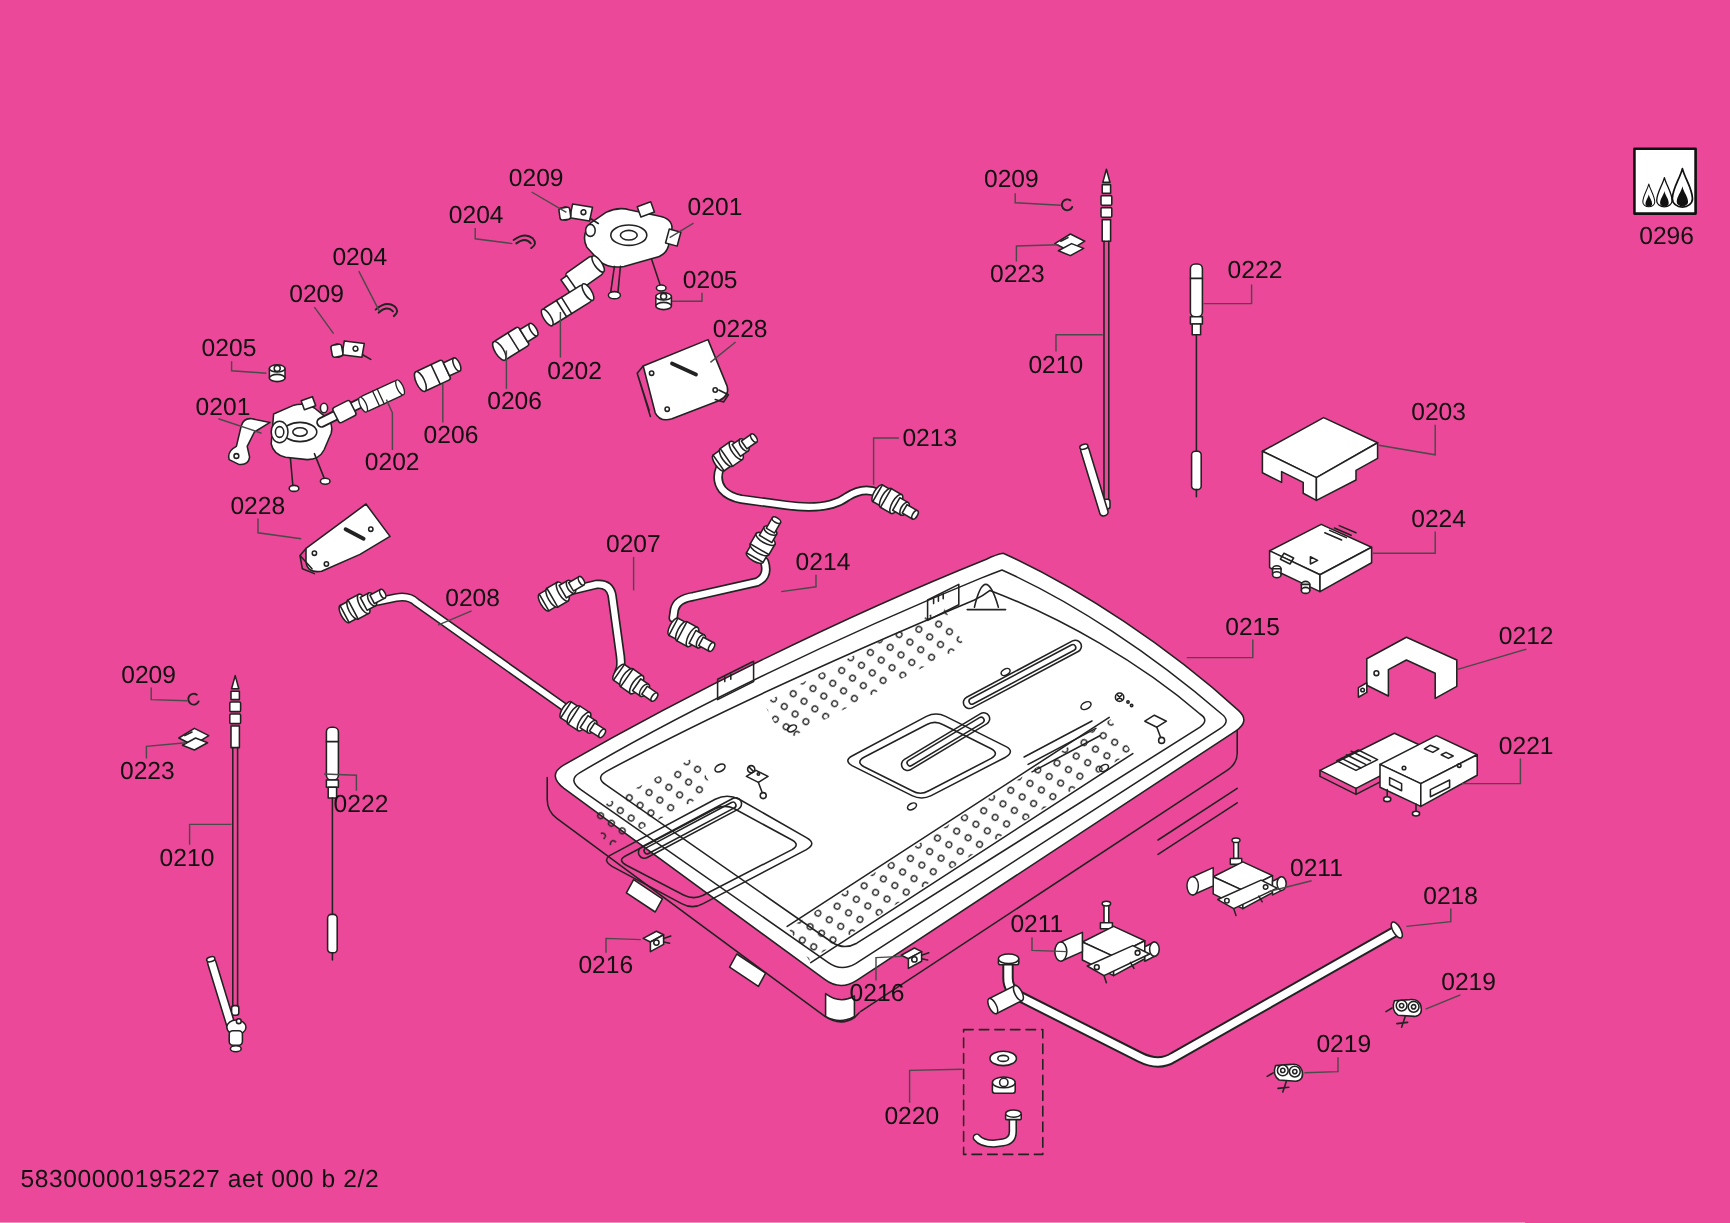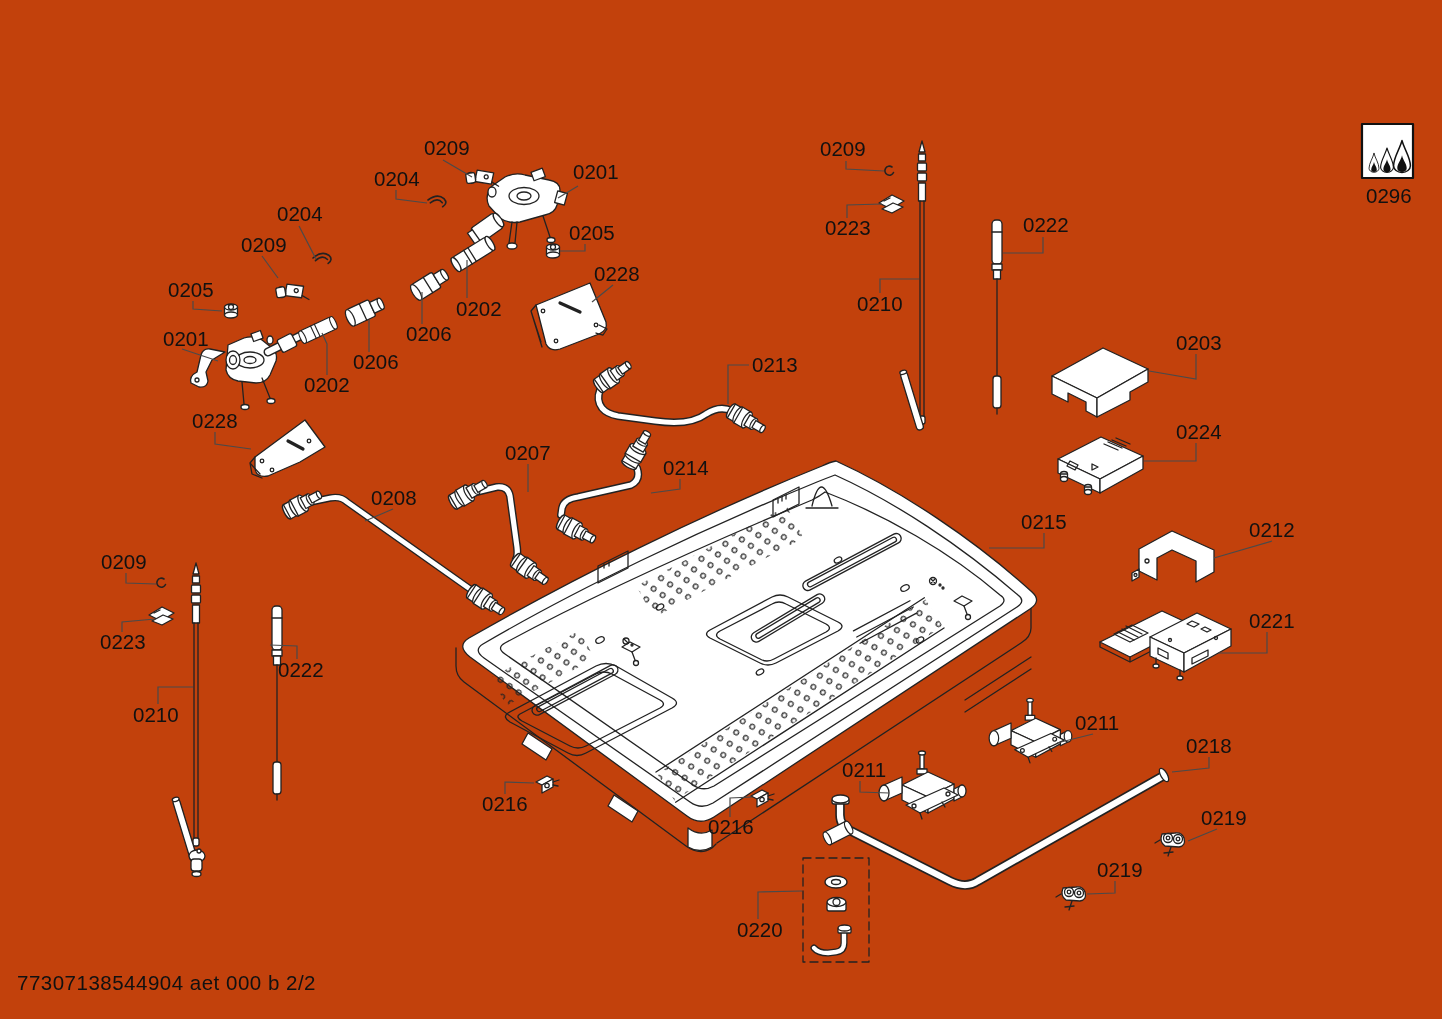--- a/index.html
+++ b/index.html
@@ -1,16 +1,16 @@
 <!DOCTYPE html>
 <html><head>
 <meta charset="utf-8">
 <style>
   html,body{margin:0;padding:0;background:#ffffff;}
-  .sheet{position:relative;width:1442px;height:1019px;background:#c2410c;overflow:hidden;
+  .sheet{position:relative;width:1442px;height:1019px;background:#ec4899;overflow:hidden;
          font-family:"Liberation Sans", sans-serif;}
   svg{position:absolute;left:0;top:0;}
   .callout{font-size:20.5px;fill:#111;font-family:"Liberation Sans",sans-serif;}
   .leader{stroke:#4a4a4a;stroke-width:1.2;fill:none;}
   #doc-number{position:absolute;left:17px;top:971px;font-size:20.5px;color:#111;
               letter-spacing:0.5px;}
 </style>
 </head>
 <body>
 
@@ -558,14 +558,14 @@
         <text x="1201" y="825" class="callout">0219</text>
         <polyline points="1115,881 1115,893 1087,894" class="leader"></polyline>
         <text x="1097" y="877" class="callout">0219</text>
         <polyline points="758,919 758,892 802,891" class="leader"></polyline>
         <text x="737" y="937" class="callout">0220</text>
       </g>
 
   <text x="1366" y="203" class="callout">0296</text>
 </svg>
 
-<div id="doc-number">77307138544904 aet 000 b 2/2</div>
+<div id="doc-number">58300000195227 aet 000 b 2/2</div>
 </div>
 
 </body></html>

